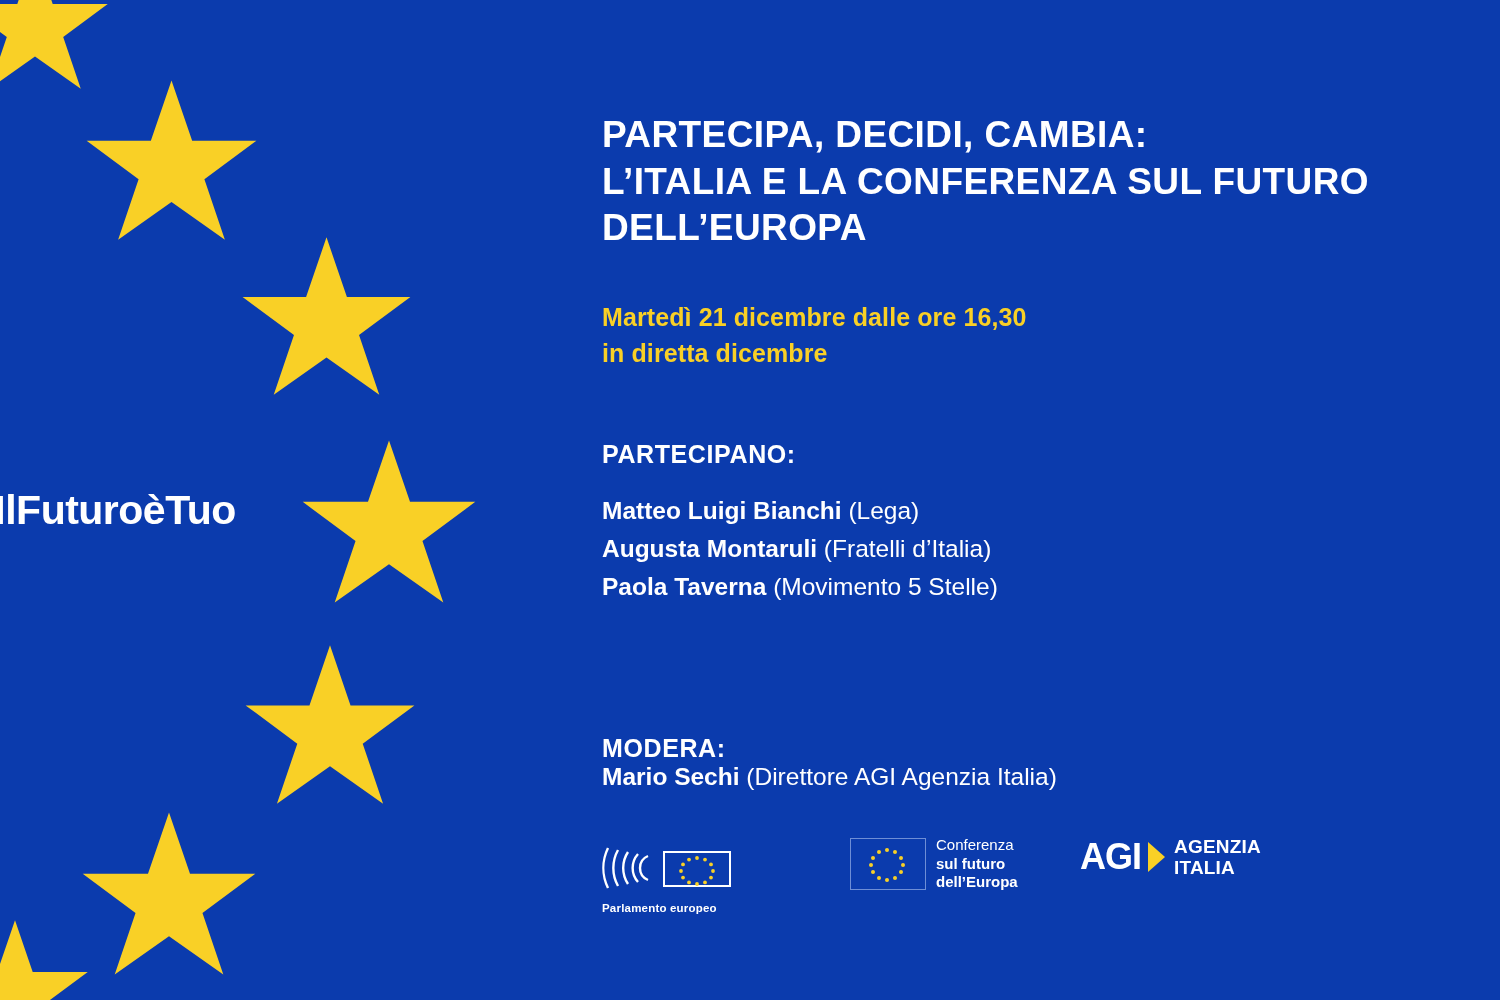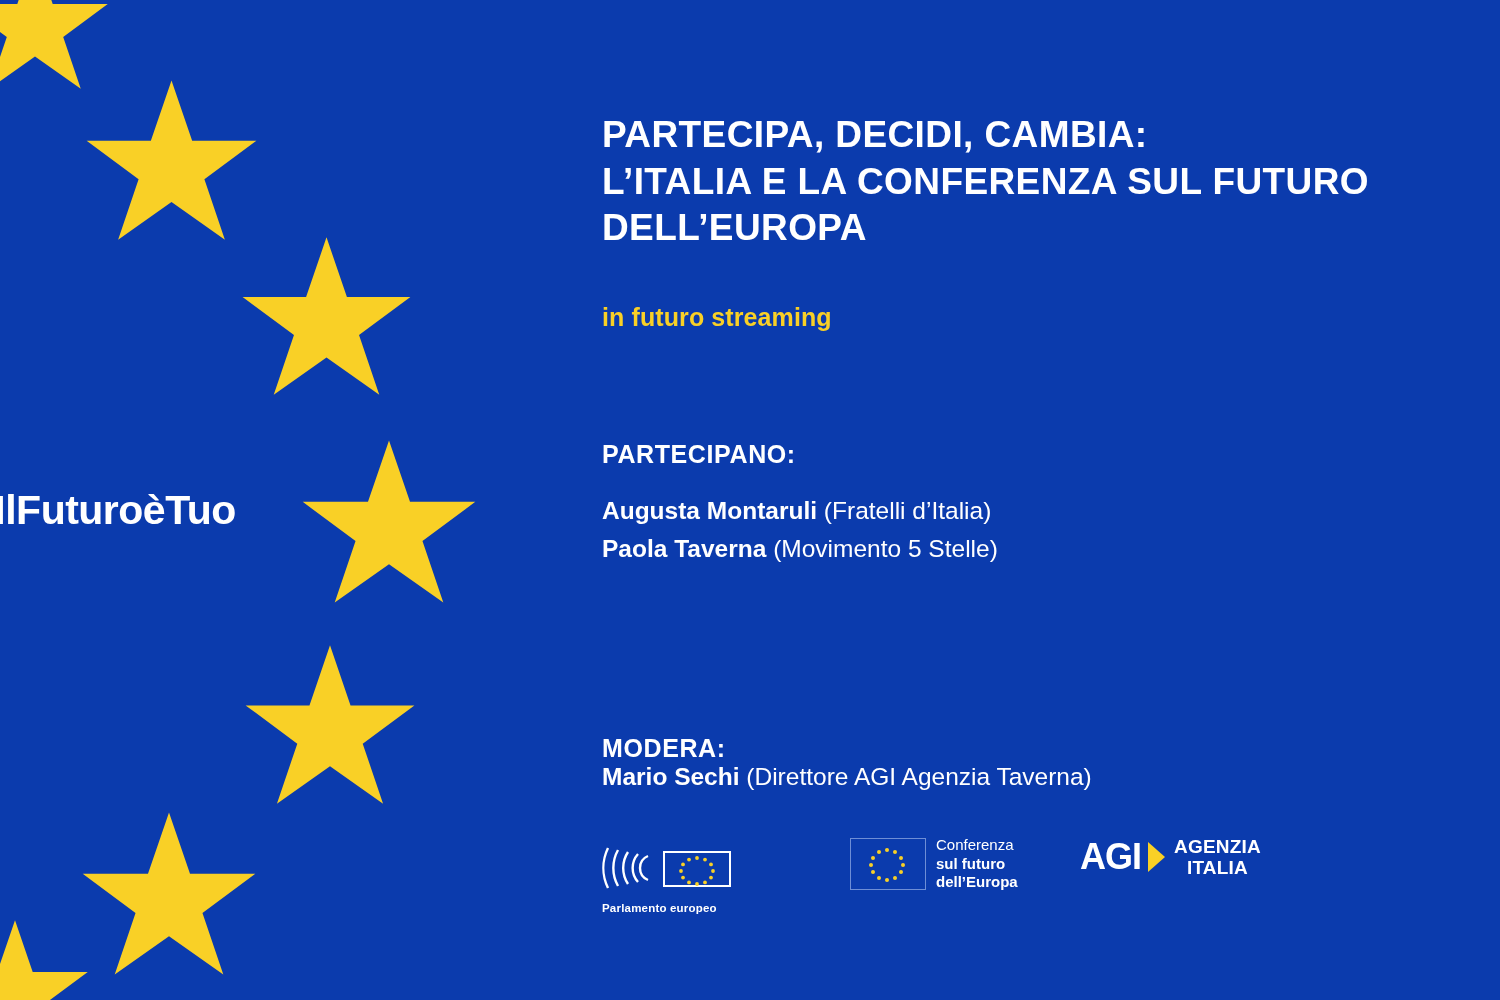--- a/index.html
+++ b/index.html
@@ -146,21 +146,21 @@
   }
   .conf-text {
     color: #ffffff;
     font-size: 15px;
     line-height: 1.24;
     white-space: nowrap;
   }
   .conf-text b { font-weight: 700; }
 
   
-  #logo-agi { left: 478px; width: 220px; text-align: center; }
+  #logo-agi { left: 478px; width: 220px; }
   .agi-row { display: flex; align-items: center; gap: 9px; }
   .agi-mark {
     color: #ffffff;
     font-size: 36px;
     font-weight: 800;
     letter-spacing: -1px;
     line-height: 1;
   }
   .agi-arrow {
     width: 0;
@@ -226,42 +226,47 @@
 
   <div class="content">
 
     <div class="title">
       <span class="line">PARTECIPA, DECIDI, CAMBIA:</span>
       <span class="line">L’ITALIA E LA CONFERENZA SUL FUTURO</span>
       <span class="line">DELL’EUROPA</span>
     </div>
 
     <div class="subtitle">
-      <span class="line">in futuro streaming</span>
+      <span class="line">Martedì 21 dicembre dalle ore 16,30</span>
+      <span class="line">in diretta dicembre</span>
     </div>
 
     <div class="sec-heading" id="participants-heading">PARTECIPANO:</div>
 
     <div class="people" id="participants-list">
+      <span class="person">
+        <span class="nm">Matteo Luigi Bianchi</span>
+        <span class="aff">(Lega)</span>
+      </span>
       <span class="person">
         <span class="nm">Augusta Montaruli</span>
         <span class="aff">(Fratelli d’Italia)</span>
       </span>
       <span class="person">
         <span class="nm">Paola Taverna</span>
         <span class="aff">(Movimento 5 Stelle)</span>
       </span>
     </div>
 
     <div class="sec-heading" id="moderator-heading">MODERA:</div>
 
     <div class="people" id="moderator-list">
       <span class="person">
         <span class="nm">Mario Sechi</span>
-        <span class="aff">(Direttore AGI Agenzia Taverna)</span>
+        <span class="aff">(Direttore AGI Agenzia Italia)</span>
       </span>
     </div>
 
     <div class="logos">
 
       <div class="logo" id="logo-european-parliament">
         <span class="ep-wrap">
           <svg width="138" height="58" viewBox="0 0 138 58">
             <g fill="none" stroke="#ffffff" stroke-width="2.4">
               <path d="M6,52 A46,46 0 0 1 6,12"></path>

